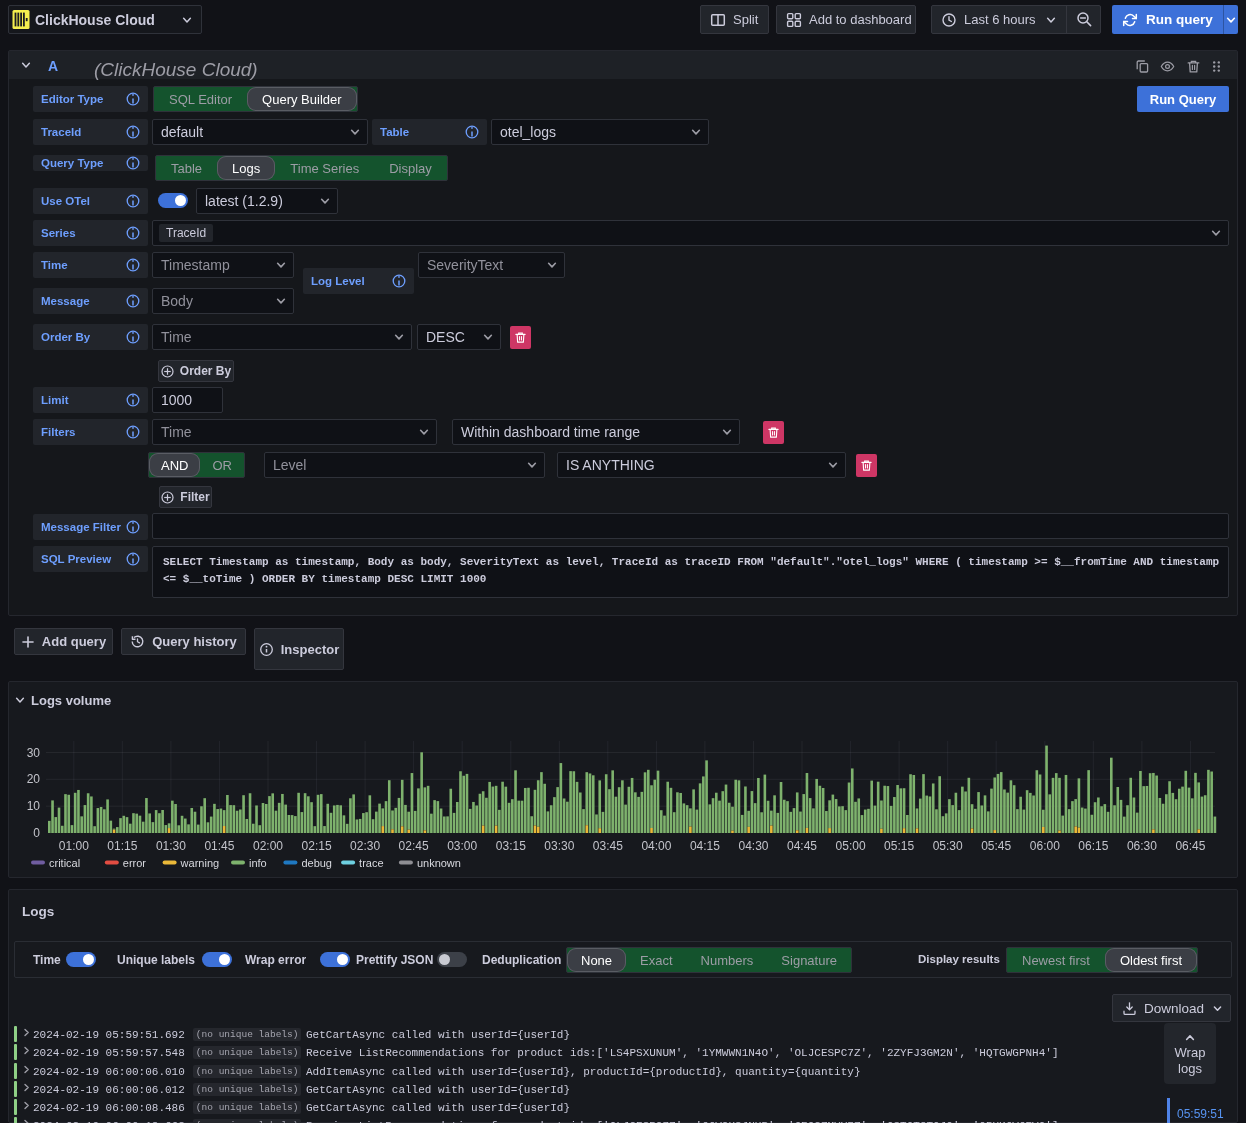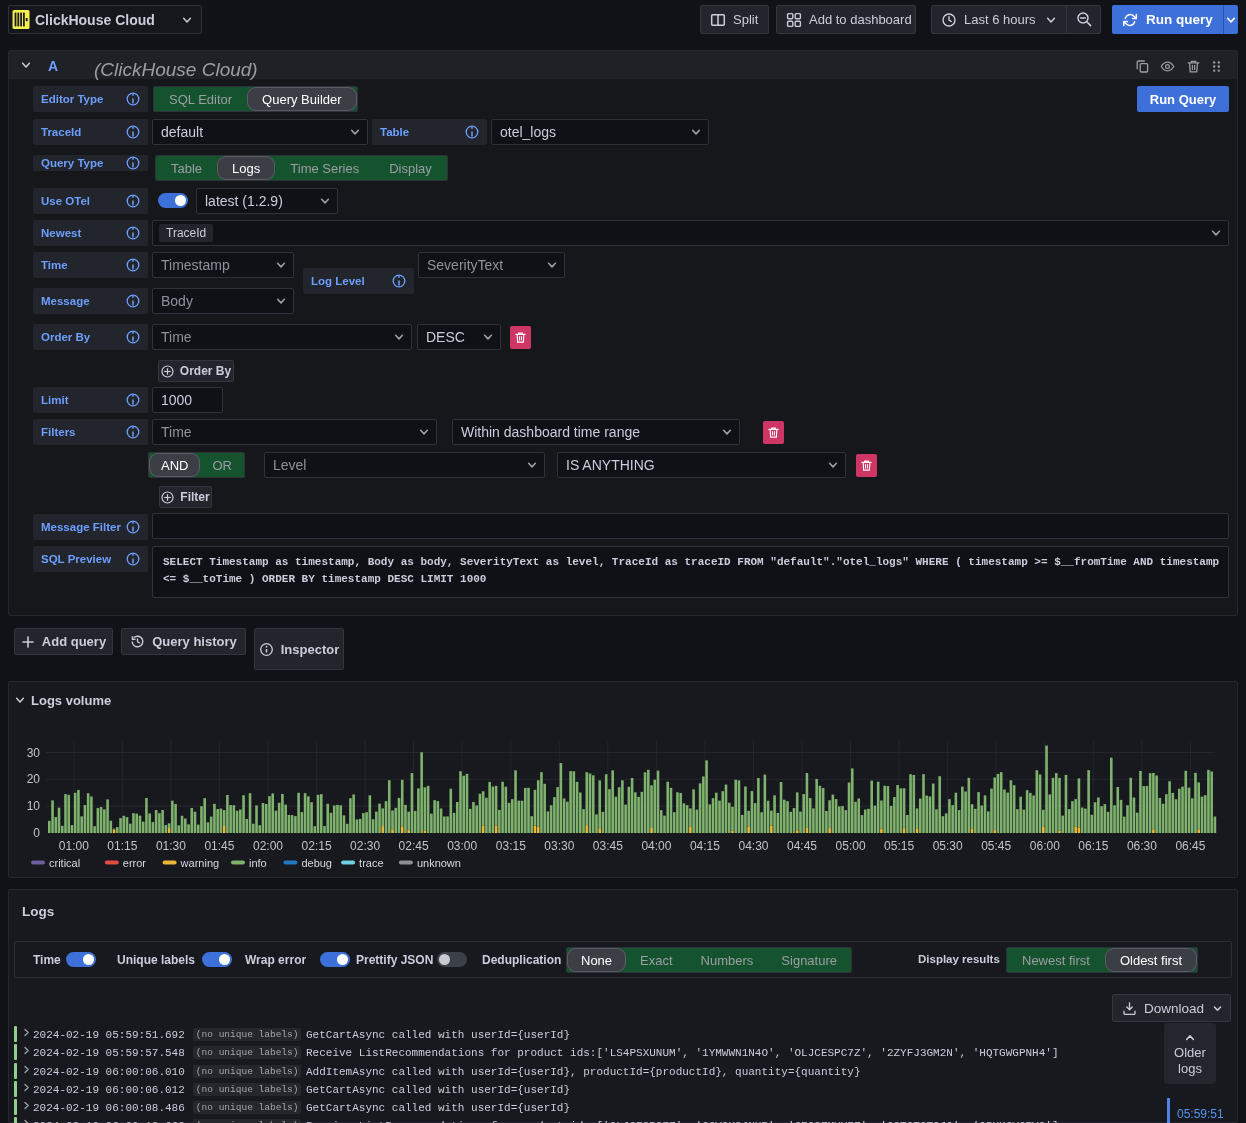--- a/index.html
+++ b/index.html
@@ -211,21 +211,21 @@
     </div>
     <div class="abs selbox" style="left:196px;top:188px;width:142px;height:26px;padding-left:8px;">
       <span class="val">latest (1.2.9)</span>
       <span class="chv">
         <svg width="12" height="12" viewBox="0 0 12 12" style="">
           <path d="M2.64 4.32l3.3600000000000003 3.5999999999999996 3.3600000000000003-3.5999999999999996" fill="none" stroke="#9d9da6" stroke-width="1.6" stroke-linecap="round" stroke-linejoin="round"></path>
         </svg>
       </span>
     </div>
     <div class="abs lbl" style="left:33px;top:220px;width:115px;height:26px;">
-      <span>Newest</span>
+      <span>Series</span>
       <svg width="14" height="14" viewBox="0 0 14 14" style="">
         <circle cx="7.0" cy="7.0" r="5.8" fill="none" stroke="#6e9fff" stroke-width="1.3"></circle>
         <line x1="7.0" y1="6.4" x2="7.0" y2="11.4" stroke="#6e9fff" stroke-width="1.5"></line>
         <circle cx="7.0" cy="2.9000000000000004" r="0.9" fill="#6e9fff"></circle>
       </svg>
     </div>
     <div class="abs selbox" style="left:152px;top:220px;width:1077px;height:26px;padding-left:6px;">
       <span style="background:#22252b;border-radius:2px;padding:2px 7px;font-size:12px;font-weight:500;color:#ccccdc;">TraceId</span>
       <span class="chv">
         <svg width="12" height="12" viewBox="0 0 12 12" style="">
@@ -998,17 +998,17 @@
     <div class="abs " style="left:22px;top:1119px;width:9px;height:9px;">
       <svg width="9" height="9" viewBox="0 0 9 9" style="">
         <path d="M3 1.5l3.2 3L3 7.5" fill="none" stroke="#9d9da6" stroke-width="1.4" stroke-linecap="round" stroke-linejoin="round"></path>
       </svg>
     </div>
     <div class="abs mono" style="left:33px;top:1118px;width:1180px;height:15px;font-size:11px;color:#ccccdc;white-space:pre;display:flex;align-items:center;"><span>2024-02-19 06:00:18.663</span><span style="background:#25272d;border-radius:2px;color:#a5a5af;font-size:9.5px;padding:1px 3px;margin-left:8px;">(no unique labels)</span><span style="position:absolute;left:273px;">Receive ListRecommendations for product ids:['OLJCESPC7Z', '66VCHSJNUP', '6E92ZMYYFZ', 'QSTQT8TQJQ', '0PUK6V6EV0']</span></div>
     <div class="abs " style="left:1164px;top:1023px;width:52px;height:61px;background:#23262c;border-radius:4px;display:flex;flex-direction:column;align-items:center;justify-content:center;gap:1px;color:#ccccdc;font-size:13px;">
       <svg width="12" height="12" viewBox="0 0 12 12" style="">
         <path d="M2.64 7.4399999999999995l3.3600000000000003-3.5999999999999996 3.3600000000000003 3.5999999999999996" fill="none" stroke="#ccccdc" stroke-width="1.6" stroke-linecap="round" stroke-linejoin="round"></path>
       </svg>
-      <span>Older</span>
+      <span>Wrap</span>
       <span>logs</span>
     </div>
     <div class="abs " style="left:1167px;top:1098px;width:3px;height:25px;background:#4f83e8;"></div>
     <div class="abs " style="left:1177px;top:1107px;width:60px;height:14px;color:#5794f2;font-size:12px;">05:59:51</div>
   </div>
 </body></html>

